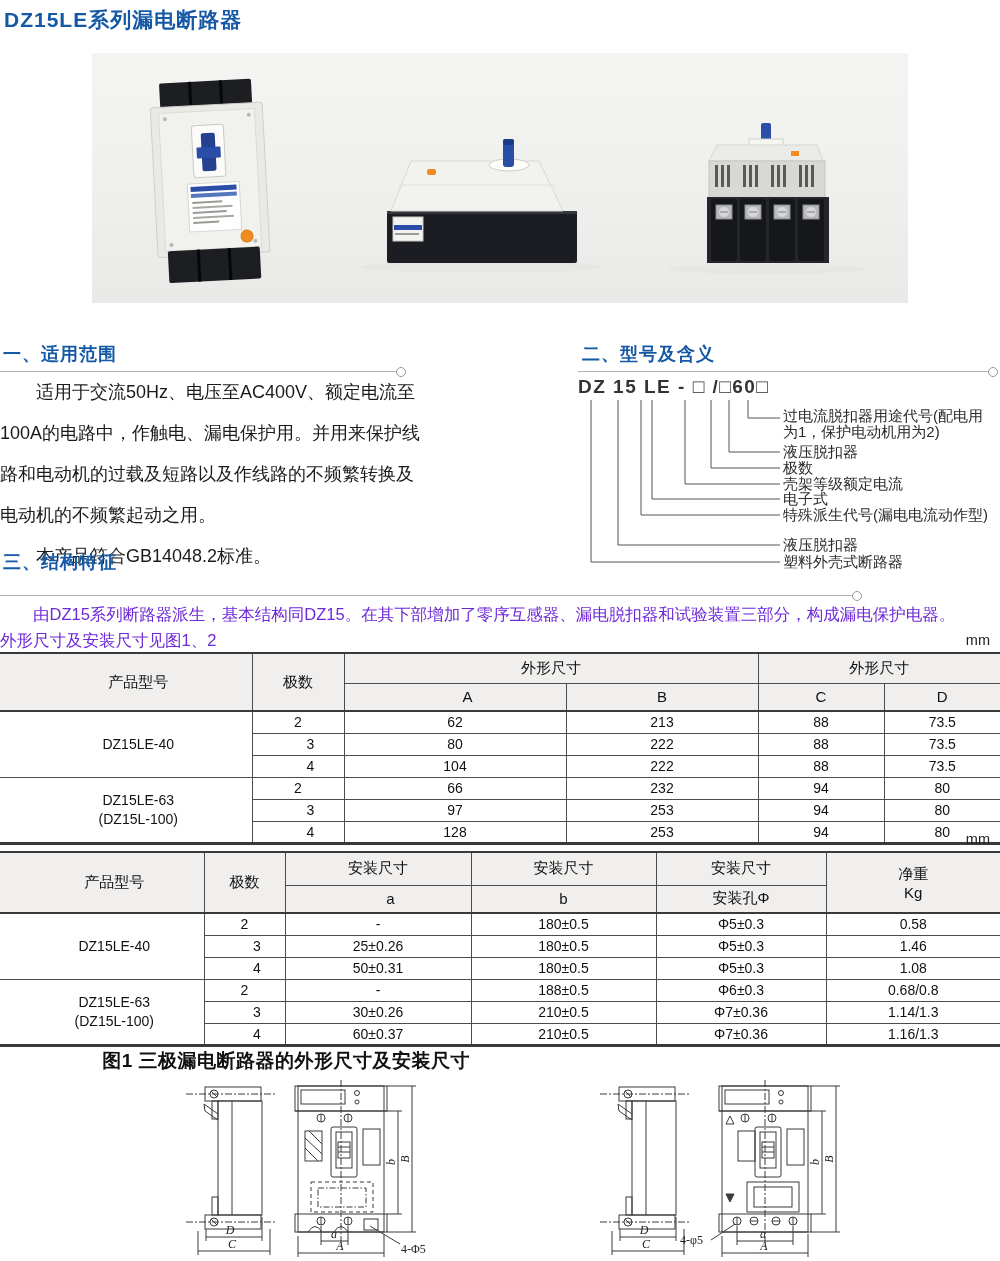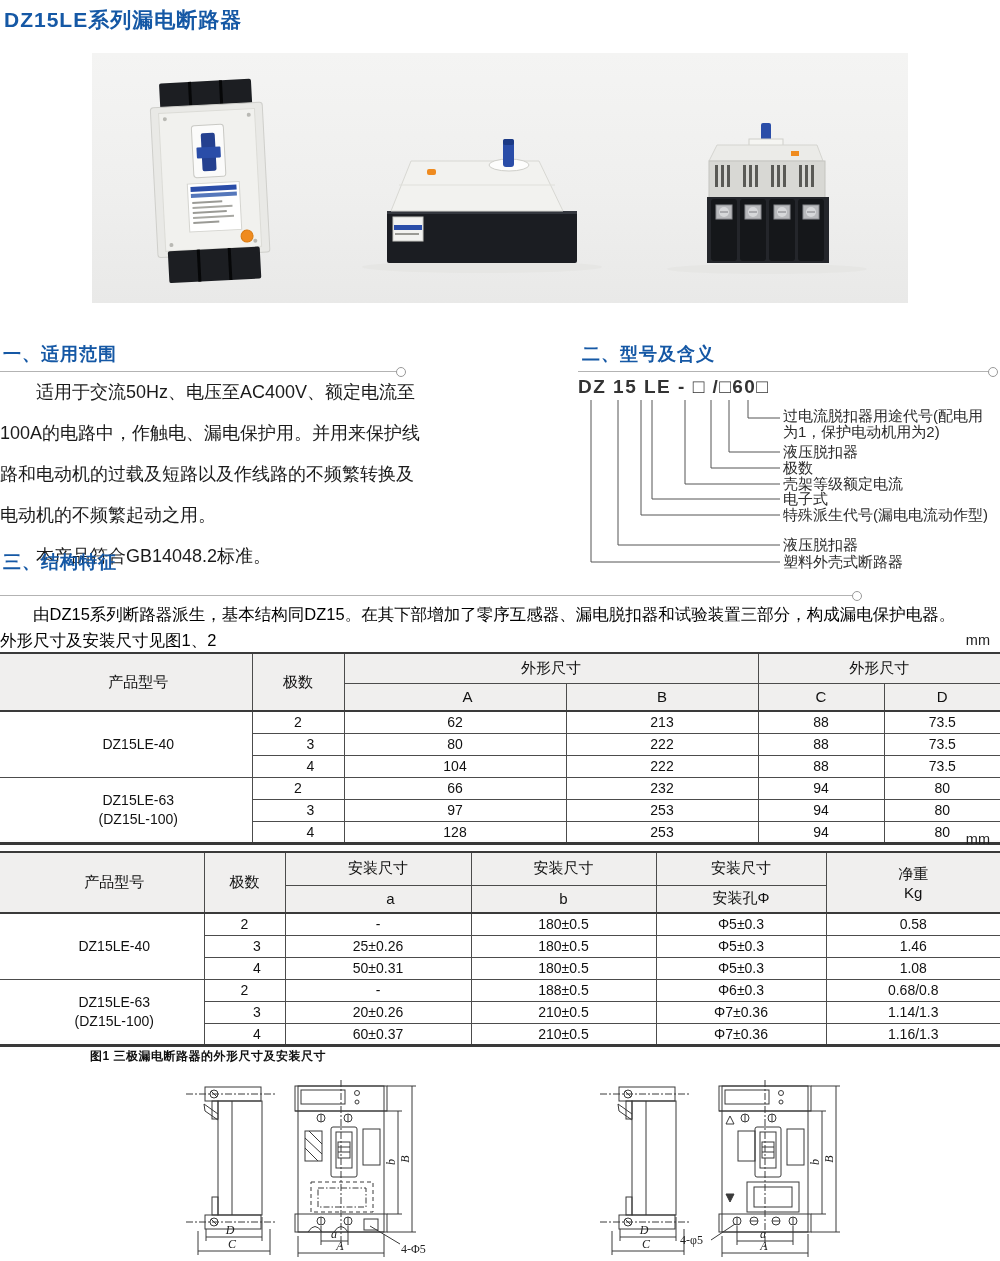--- a/index.html
+++ b/index.html
@@ -10,38 +10,38 @@
   .doc-title{font-size:21px;font-weight:bold;color:#1558a5;letter-spacing:1px;}
   .sec-head{font-size:18px;font-weight:bold;color:#1558a5;letter-spacing:1px;}
   .sec-line{height:0;border-top:1px solid #b3b3b3;}
   .sec-line .dot{position:absolute;right:-4px;top:-5px;width:8px;height:8px;border:1px solid #999;
                  border-radius:50%;background:#fff;}
   
   .photo-strip{display:flex;}
   .photo{height:250px;background:linear-gradient(180deg,#f4f4f3 0%,#efefee 55%,#e9e9e8 100%);}
   
   .body-text{font-size:18px;line-height:41px;color:#1a1a1a;white-space:pre-line;text-align:justify;}
-  .body-text2{font-size:16.5px;line-height:26px;color:#000000;white-space:pre-line;}
+  .body-text2{font-size:16.5px;line-height:26px;color:#6d28d9;white-space:pre-line;}
   
   .model-code{font-size:19px;font-weight:600;color:#333;letter-spacing:1.5px;}
   .ladder-label{position:absolute;width:213px;font-size:15px;line-height:16px;color:#2b2b2b;}
   
   .unit{font-size:14.5px;color:#222;text-align:right;}
   
   table.spec{border-collapse:collapse;table-layout:fixed;width:1000px;
              border-top:2px solid #3a3a3a;border-bottom:3px solid #3a3a3a;}
   table.spec th,table.spec td{border:1px solid #4c4c4c;font-weight:normal;text-align:center;
              padding:0;font-size:14px;color:#111;overflow:hidden;}
   table.spec thead th{background:#f0efee;font-size:15px;}
   table.spec thead{border-bottom:2px solid #3a3a3a;}
   table.spec th:first-child,table.spec td:first-child{border-left:none;padding-left:25px;}
   table.spec th:last-child,table.spec td:last-child{border-right:none;}
   .model-cell{font-size:14.5px;line-height:19px;}
   
-  .fig-caption{font-size:12px;font-weight:bold;color:#111;text-align:left;letter-spacing:0.5px;}
+  .fig-caption{font-size:19px;font-weight:bold;color:#111;text-align:right;letter-spacing:0.5px;}
   svg text.dim{font-family:"Liberation Serif","DejaVu Serif",serif;font-style:italic;
                font-size:12px;fill:#222;stroke:none;}
   svg text.dimnote{font-family:"Liberation Serif","DejaVu Serif",serif;font-size:12px;fill:#222;stroke:none;}
 </style>
 </head>
 <body>
 
 <div id="page">
 
   <div class="abs doc-title" style="left:4px;top:6px;">DZ15LE系列漏电断路器</div>
@@ -316,21 +316,21 @@
           <div>(DZ15L-100)</div>
         </td>
         <td>2</td>
         <td>-</td>
         <td>188±0.5</td>
         <td>Φ6±0.3</td>
         <td>0.68/0.8</td>
       </tr>
       <tr style="height:22px;">
         <td>3</td>
-        <td>20±0.26</td>
+        <td>30±0.26</td>
         <td>210±0.5</td>
         <td>Φ7±0.36</td>
         <td>1.14/1.3</td>
       </tr>
       <tr style="height:22px;">
         <td>4</td>
         <td>60±0.37</td>
         <td>210±0.5</td>
         <td>Φ7±0.36</td>
         <td>1.16/1.3</td>

